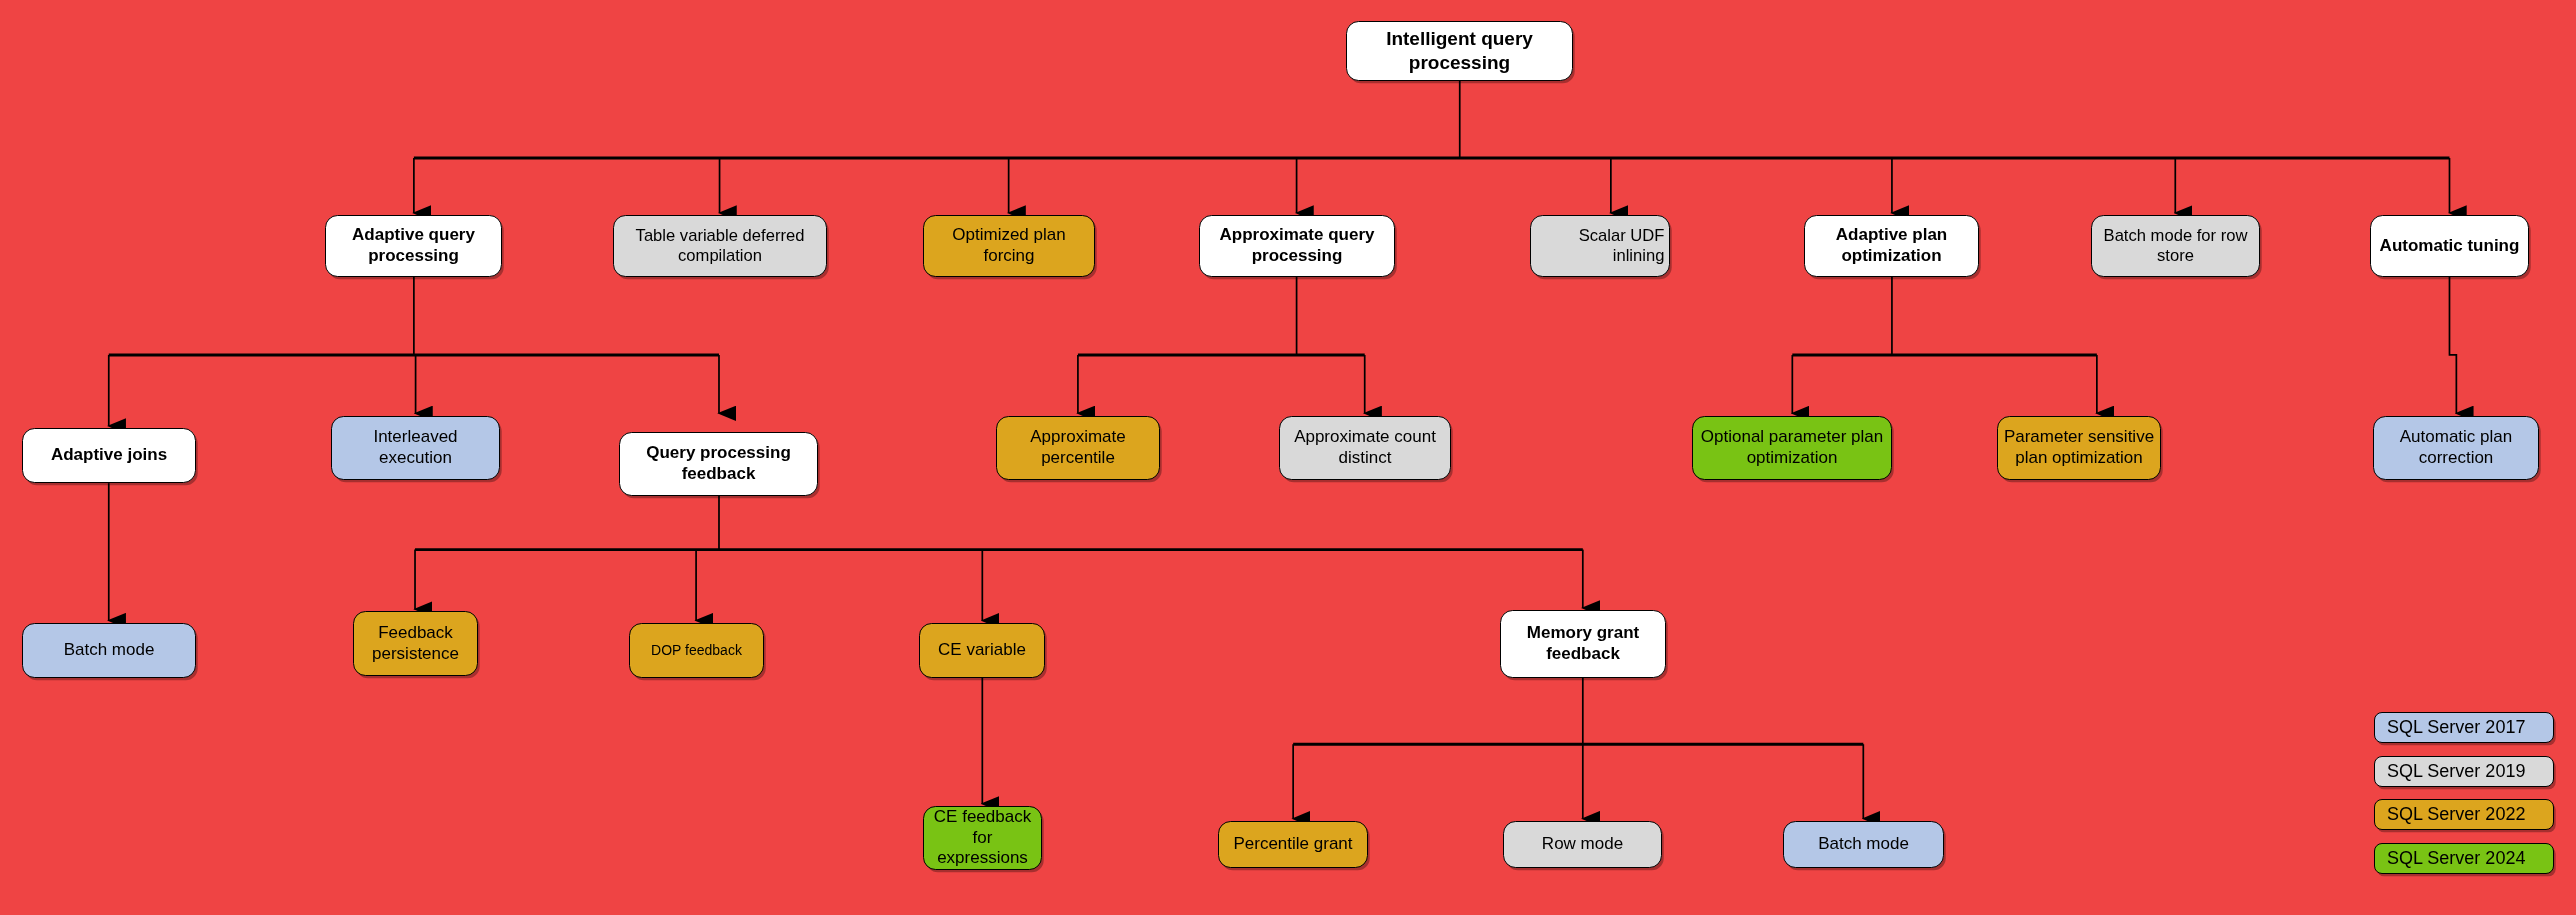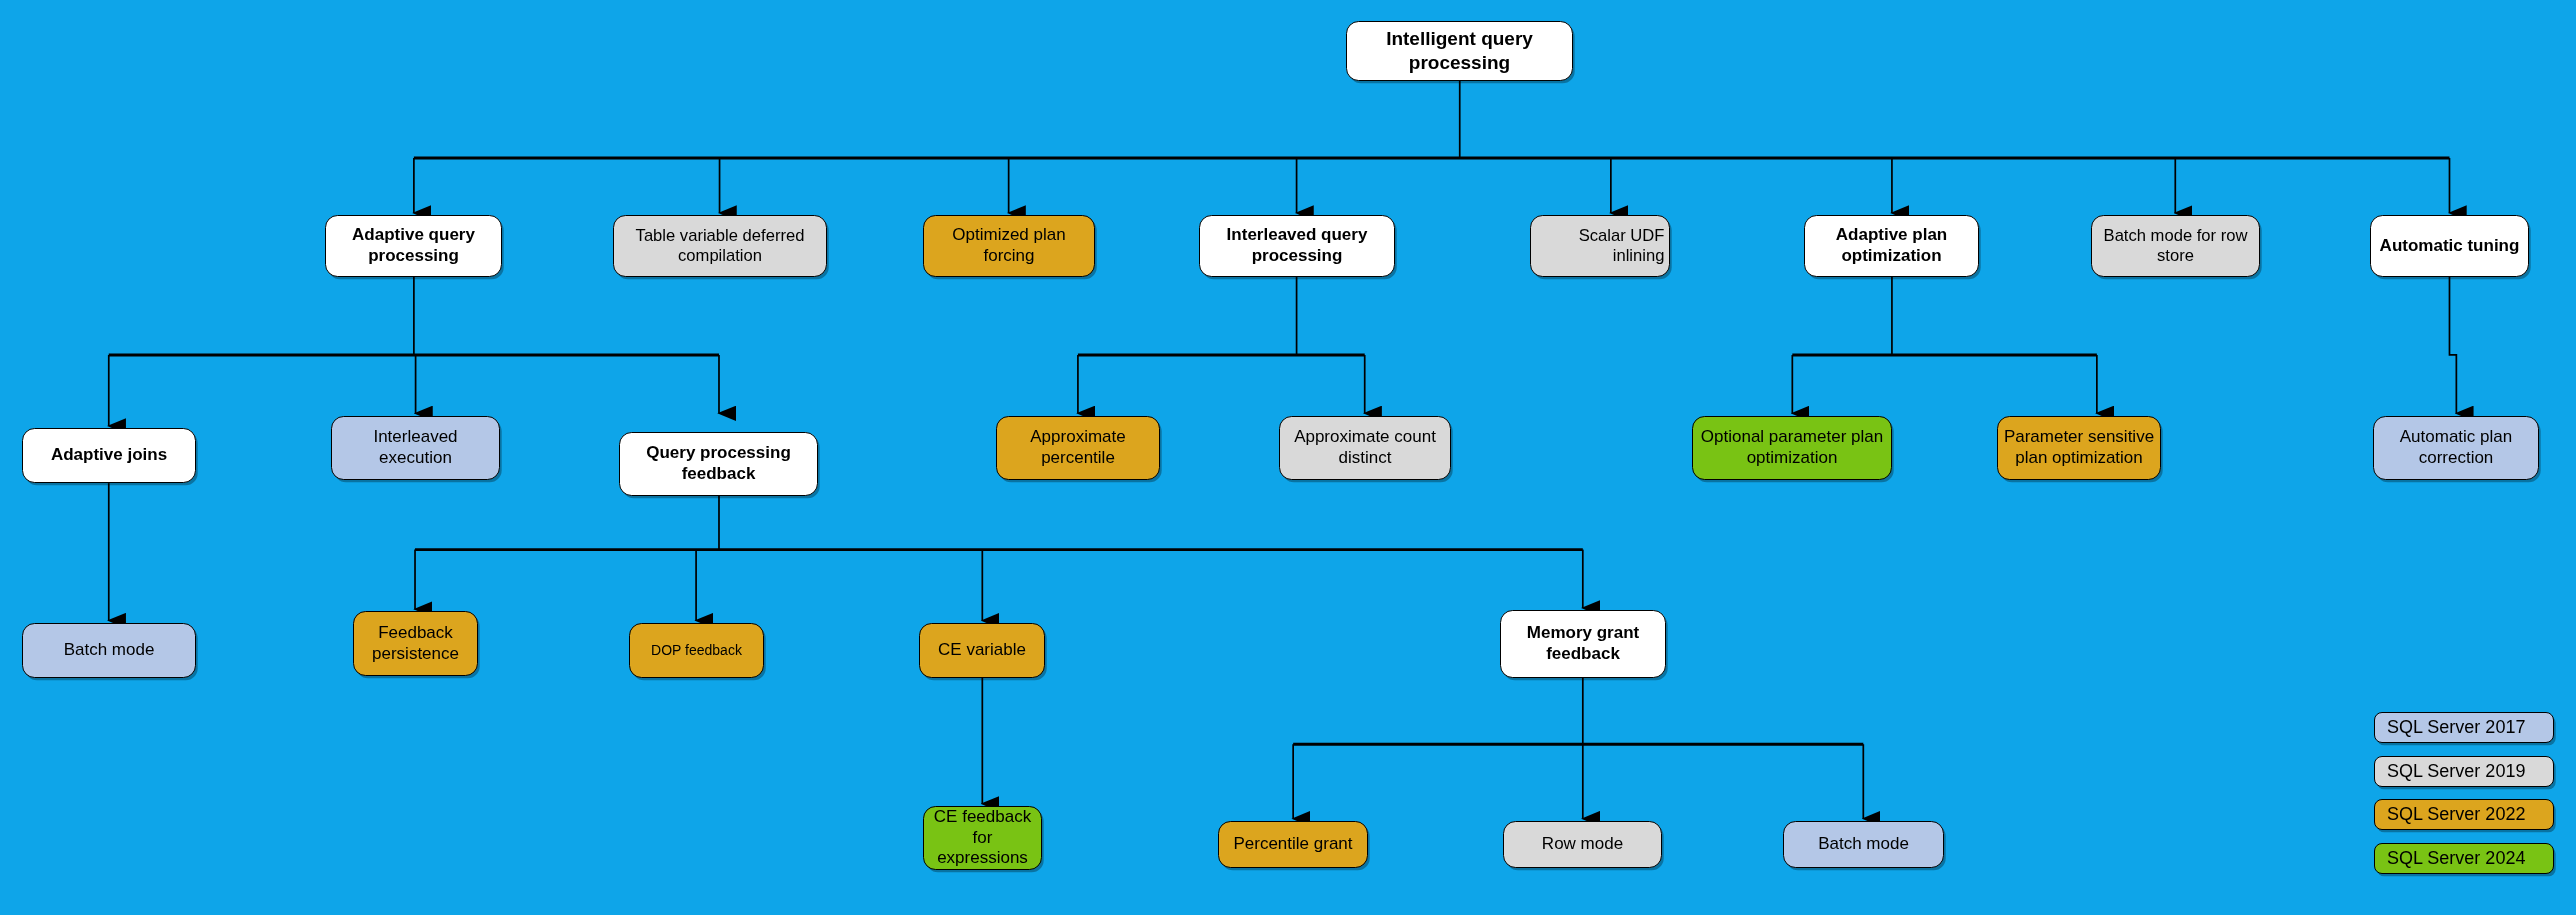--- a/index.html
+++ b/index.html
@@ -4,21 +4,21 @@
 <style>
   html, body {
     margin: 0;
     padding: 0;
     background: #ffffff;
   }
   #stage {
     position: relative;
     width: 2576px;
     height: 916px;
-    background: #0ea5e9;
+    background: #ef4444;
     font-family: "Liberation Sans", sans-serif;
     overflow: hidden;
   }
   #edges {
     position: absolute;
     left: 0;
     top: 0;
     width: 2576px;
     height: 916px;
     pointer-events: none;
@@ -119,21 +119,21 @@
       <div class="node fill-white" style="left: 325px; top: 215px; width: 177px; height: 62px; font-size: 17px; font-weight: bold;">
         <span class="lbl">Adaptive query processing</span>
       </div>
       <div class="node fill-gray" style="left: 613px; top: 215px; width: 214px; height: 62px; font-size: 16.6px; font-weight: normal;">
         <span class="lbl">Table variable deferred compilation</span>
       </div>
       <div class="node fill-orange" style="left: 923px; top: 215px; width: 172px; height: 62px; font-size: 17px; font-weight: normal;">
         <span class="lbl">Optimized plan forcing</span>
       </div>
       <div class="node fill-white" style="left: 1199px; top: 215px; width: 196px; height: 62px; font-size: 17px; font-weight: bold;">
-        <span class="lbl">Interleaved query processing</span>
+        <span class="lbl">Approximate query processing</span>
       </div>
       <div class="node fill-gray" style="left: 1530px; top: 215px; width: 140px; height: 62px; font-size: 16.6px; font-weight: normal; text-align: right;">
         <span class="lbl">Scalar UDF inlining</span>
       </div>
       <div class="node fill-white" style="left: 1804px; top: 215px; width: 175px; height: 62px; font-size: 17px; font-weight: bold;">
         <span class="lbl">Adaptive plan optimization</span>
       </div>
       <div class="node fill-gray" style="left: 2091px; top: 215px; width: 169px; height: 62px; font-size: 16.6px; font-weight: normal;">
         <span class="lbl">Batch mode for row store</span>
       </div>

